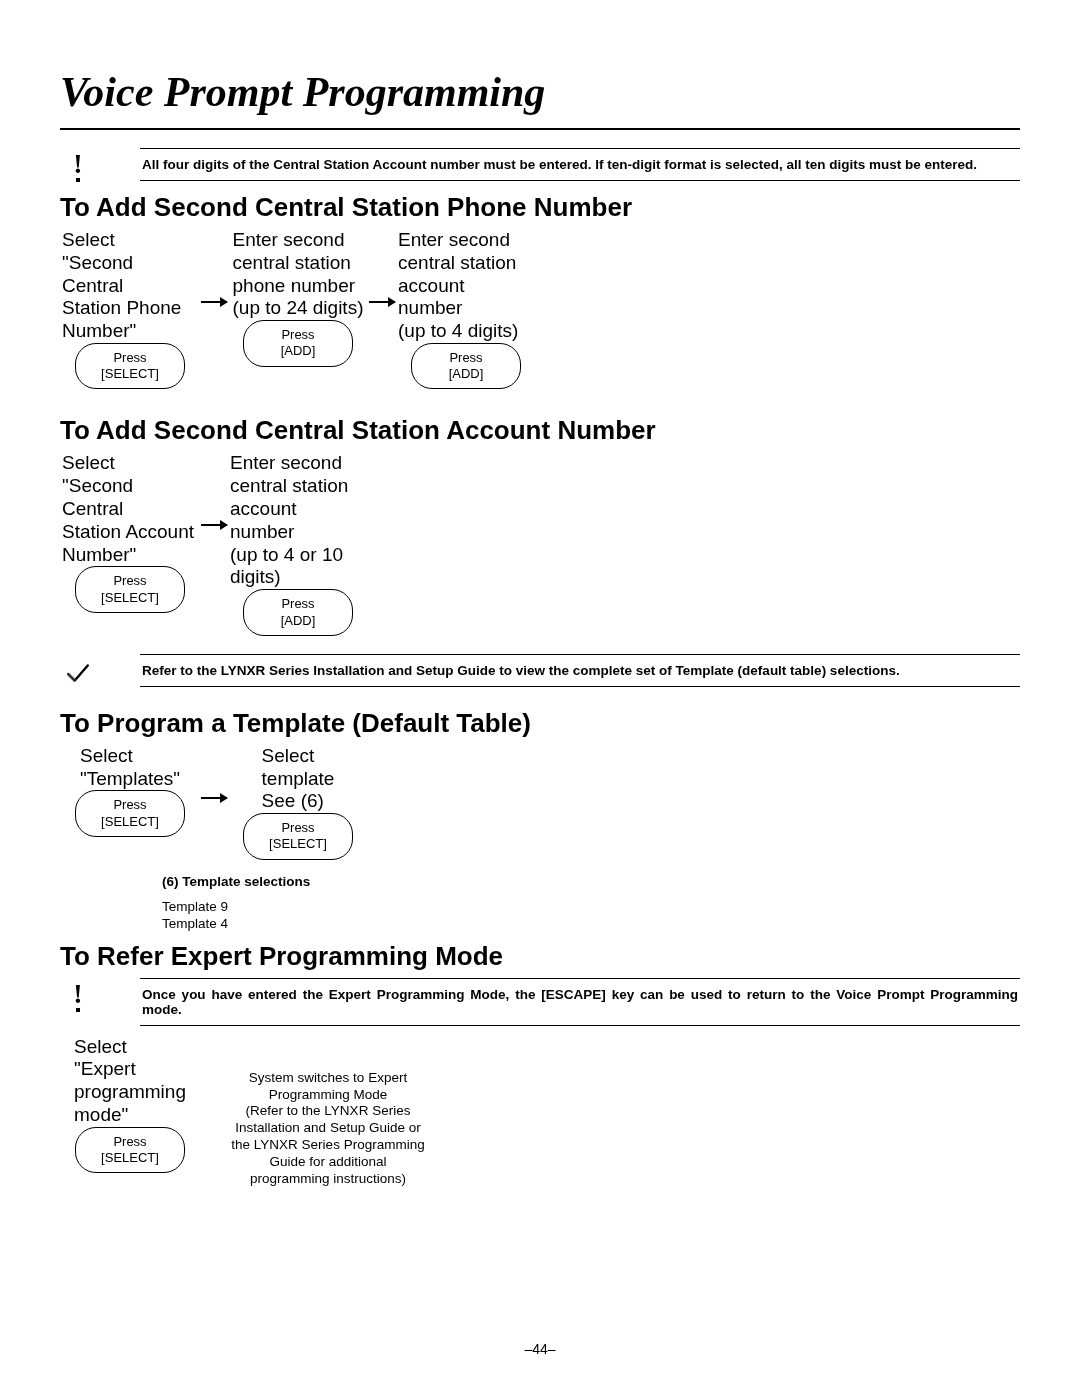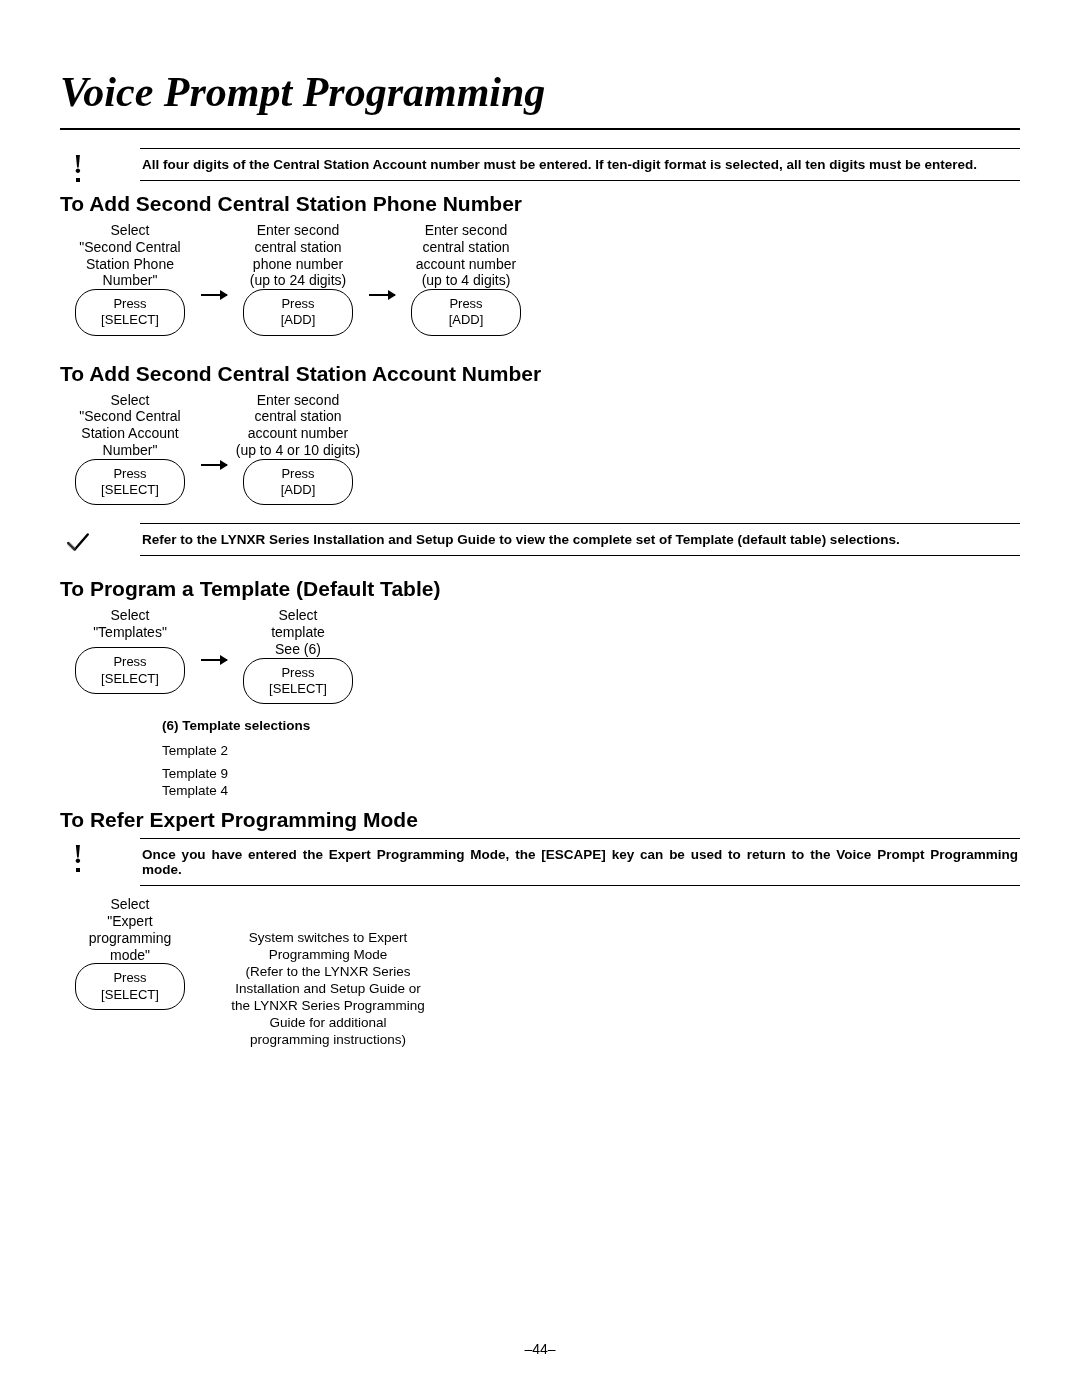--- a/index.html
+++ b/index.html
@@ -57,37 +57,36 @@
       padding: 8px 2px;
       font-size: 13.5px;
       font-weight: bold;
       margin-left: 44px;
     }
     .callout-body.justify { text-align: justify; text-justify: inter-word; }
     .check-icon svg { width: 26px; height: 26px; }
     .section-head {
       font-family: Arial, Helvetica, sans-serif;
       font-weight: bold;
-      font-size: 21px;
+      font-size: 26px;
       margin: 10px 0 6px 0;
     }
     .flow-row {
       display: flex;
       align-items: flex-start;
       gap: 0;
     }
     .flow-col {
       display: flex;
       flex-direction: column;
       align-items: center;
       width: 140px;
     }
     .flow-label {
-      font-size: 14px;
-      text-align: center;
+      font-size: 19px;
       line-height: 1.2;
       min-height: 58px;
       display: flex;
       align-items: flex-start;
       justify-content: center;
       padding: 0 2px;
     }
     .flow-label.short { min-height: 40px; }
     .flow-box {
       border: 1.5px solid #000;
@@ -221,21 +220,20 @@
   <div class="arrow-col short">
       <div class="arrow"></div>
     </div>
   <div class="flow-col">
     <div class="flow-label short">Select<br>template<br>See (6)</div>
     <div class="flow-box">Press<br>[SELECT]</div>
   </div>
 </div>
 <div class="tmpl-selections">
   <div class="tmpl-head">(6) Template selections</div>
-  <div class="tmpl-item">Template 2</div>
   <div class="tmpl-item tight">Template 9</div>
   <div class="tmpl-item">Template 4</div>
 </div>
 
 <div class="section-head" style="margin-top:10px">To Refer Expert Programming Mode</div>
 <div class="callout">
   <div class="callout-icon">
     <div class="callout-bang">!</div>
   </div>
   <div class="callout-body justify">Once you have entered the Expert Programming Mode, the [ESCAPE] key can be used to return to the Voice Prompt Programming mode.</div>

